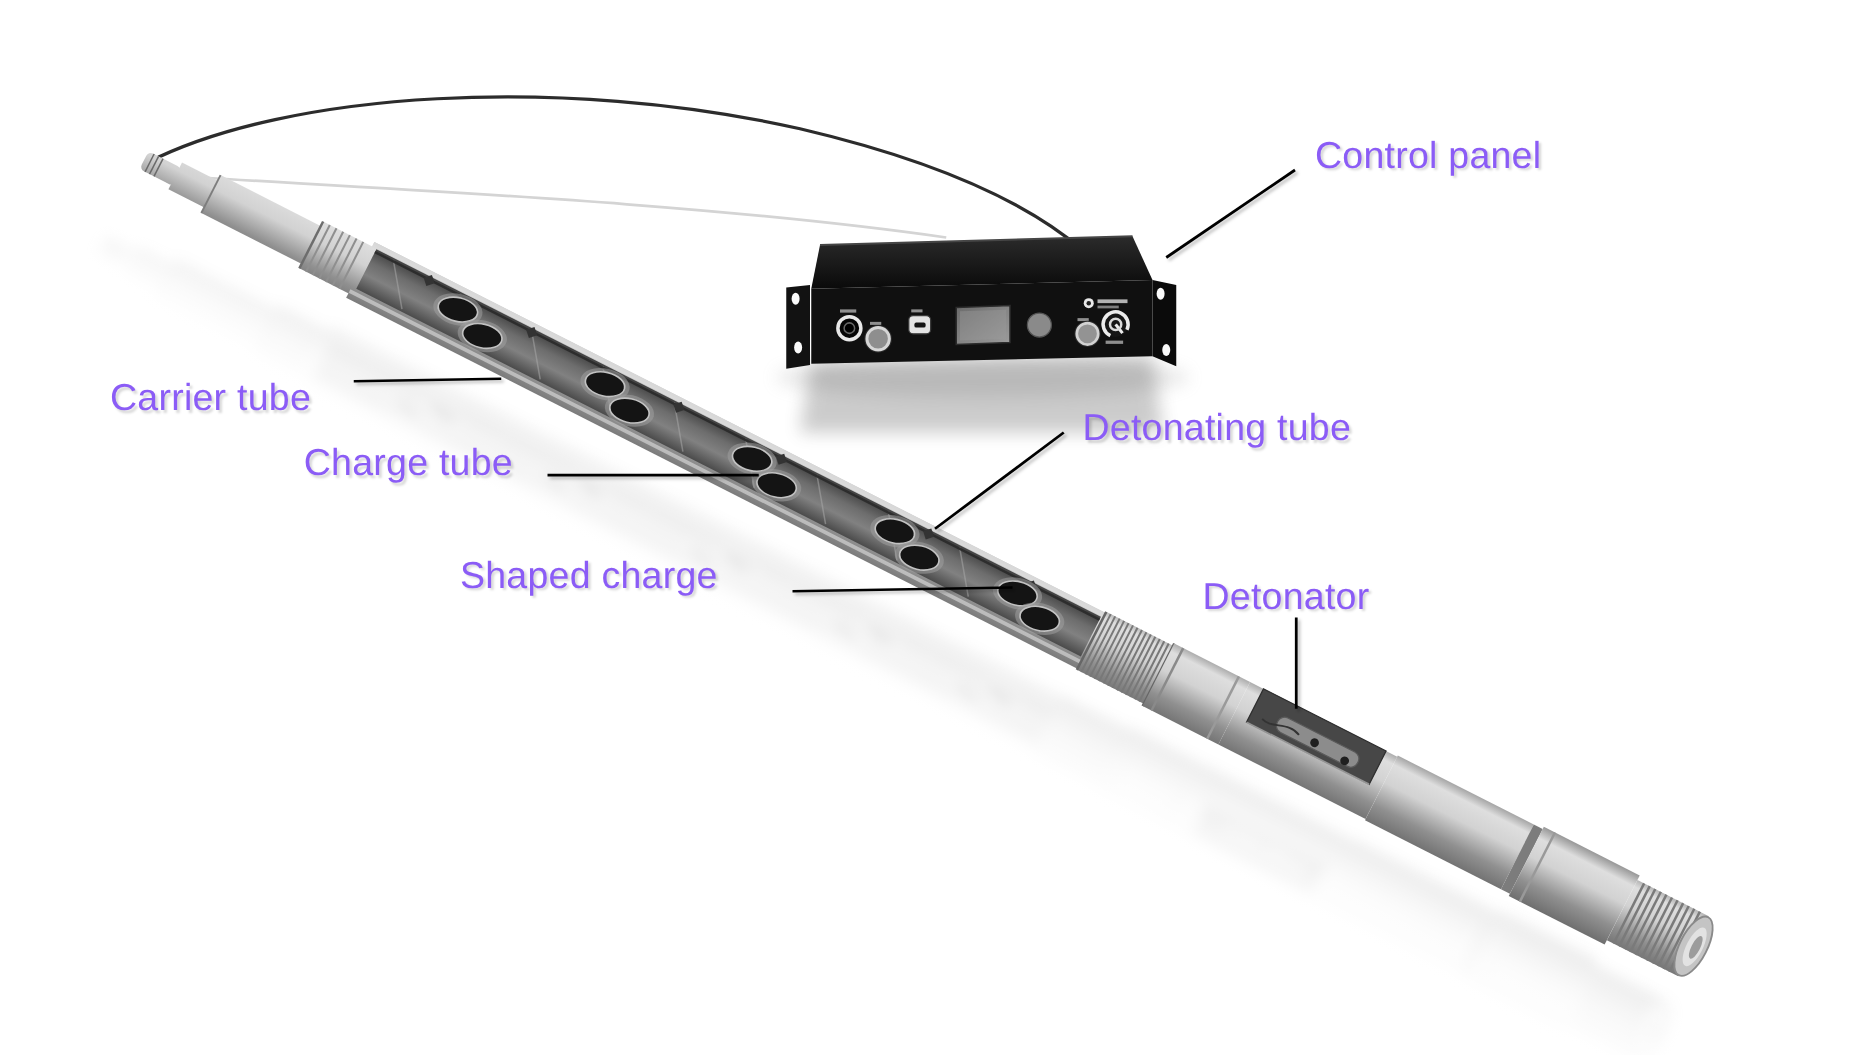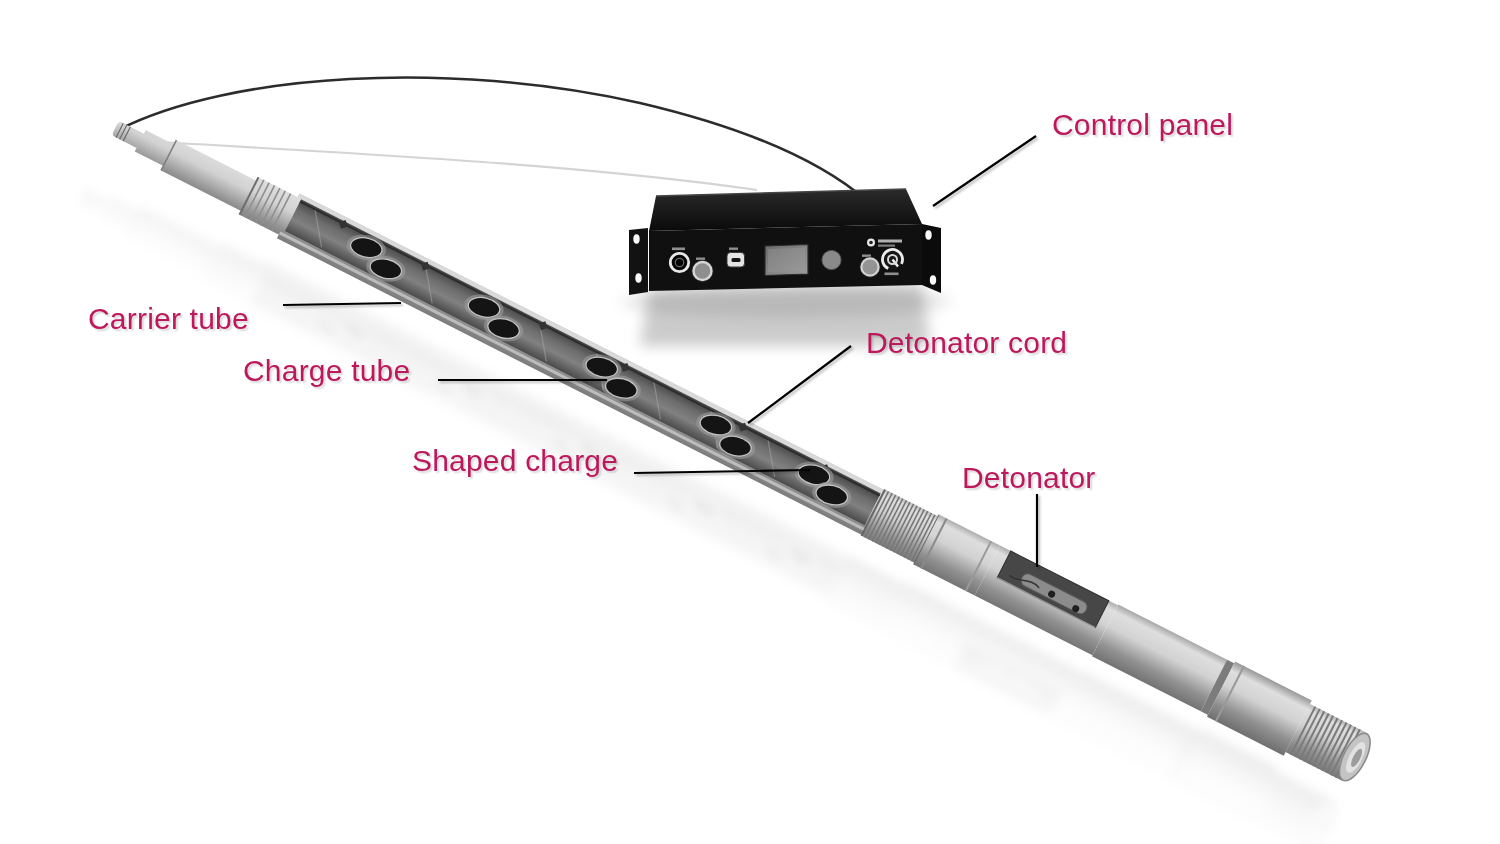--- a/index.html
+++ b/index.html
@@ -8,30 +8,30 @@
     width:1500px;height:844px;
     background:#ffffff;
     overflow:hidden;
     font-family:"Liberation Sans", sans-serif;
   }
   .canvas svg{position:absolute;left:0;top:0;}
   .diagram-label{
     position:absolute;
     font-size:30px;
     line-height:1.1;
-    color:#be185d;
+    color:#8b5cf6;
     white-space:nowrap;
     text-shadow:2px 2px 2px rgba(0,0,0,0.16);
     letter-spacing:0.2px;
   }
   #lbl-control-panel{left:1052px;top:108px;}
   #lbl-carrier-tube{left:88px;top:286px;margin-top:16px;}
   #lbl-charge-tube{left:243px;top:354px;}
   #lbl-detonating-cord{left:866px;top:326px;}
-  #lbl-shaped-charge{left:412px;top:444px;}
+  #lbl-shaped-charge{left:368px;top:444px;}
   #lbl-detonator{left:962px;top:429px;margin-top:32px;}
 </style>
 </head>
 <body>
 
 <div class="canvas">
 
   <svg width="1500" height="844" viewBox="0 0 1500 844">
     <defs>
       <linearGradient id="metal" gradientUnits="userSpaceOnUse" x1="0" y1="-31" x2="0" y2="31">
@@ -311,17 +311,17 @@
       <line x1="438" y1="380" x2="607" y2="380"></line>
       <line x1="851" y1="346" x2="748" y2="423"></line>
       <line x1="634" y1="473" x2="810" y2="470"></line>
       <line x1="1037" y1="494" x2="1037" y2="567"></line>
     </g>
   </svg>
 
   <div class="diagram-label" id="lbl-control-panel">Control panel</div>
   <div class="diagram-label" id="lbl-carrier-tube">Carrier tube</div>
   <div class="diagram-label" id="lbl-charge-tube">Charge tube</div>
-  <div class="diagram-label" id="lbl-detonating-cord">Detonator cord</div>
+  <div class="diagram-label" id="lbl-detonating-cord">Detonating tube</div>
   <div class="diagram-label" id="lbl-shaped-charge">Shaped charge</div>
   <div class="diagram-label" id="lbl-detonator">Detonator</div>
 
 </div>
 
 </body></html>

